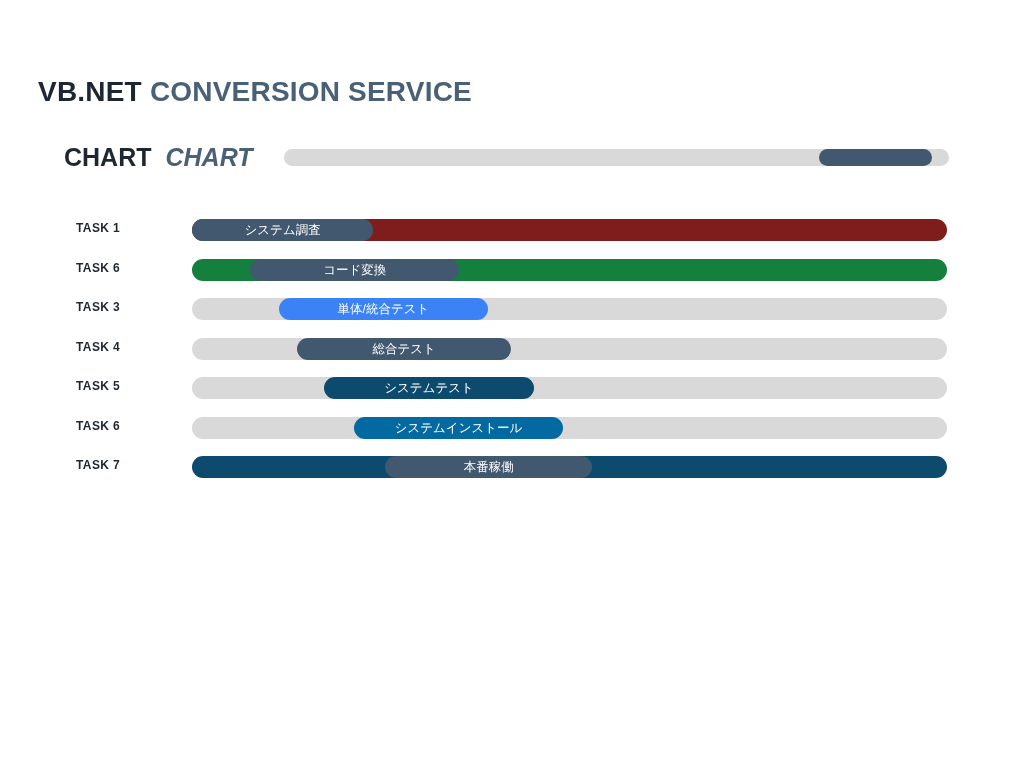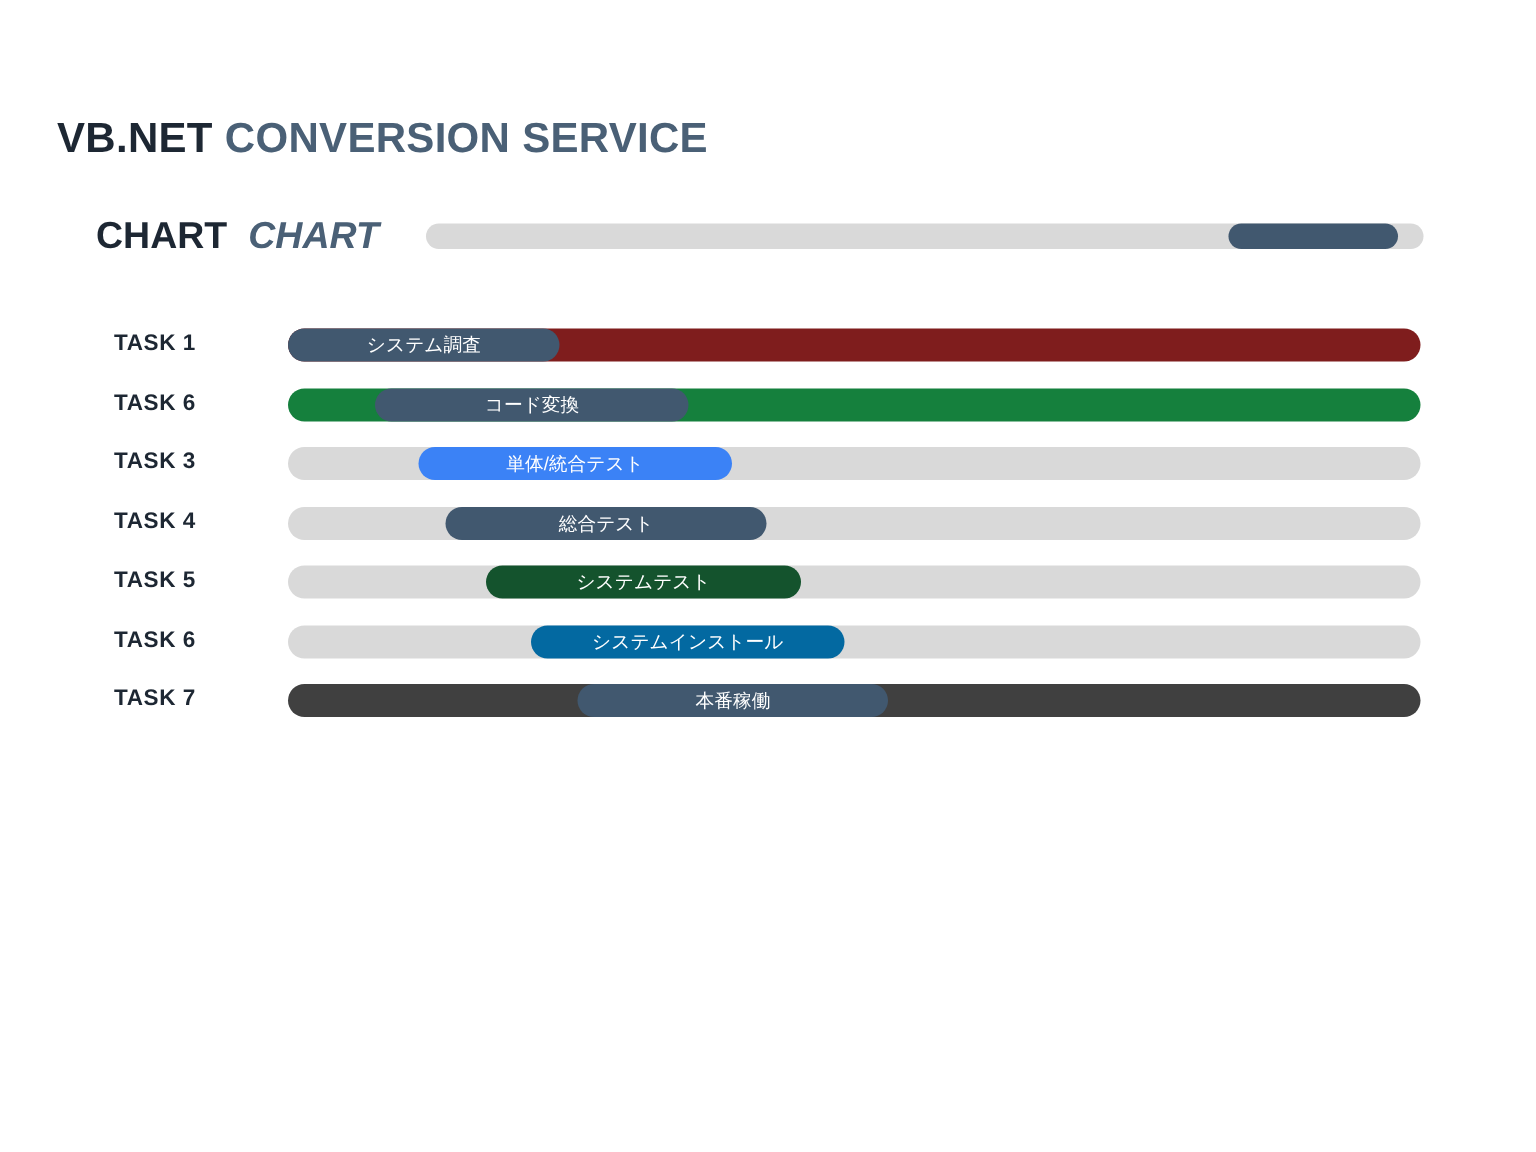--- a/index.html
+++ b/index.html
@@ -88,21 +88,21 @@
   .row {
     position: relative;
     height: 39.5px;
   }
   .row-label {
     position: absolute;
     left: 76px;
     top: 0;
     width: 100px;
     line-height: 33px;
-    font-size: 15px;
+    font-size: 12px;
     font-weight: bold;
     color: #1d2733;
     letter-spacing: 0.4px;
   }
   .track {
     position: absolute;
     left: 192px;
     top: 7px;
     width: 755px;
     height: 22px;
@@ -162,30 +162,30 @@
       </div>
       <div class="row">
         <div class="row-label">TASK 4</div>
         <div class="track" style="background: rgb(217, 217, 217);">
           <div class="bar" style="left: 13.9%; width: 28.4%; background: rgb(65, 88, 111);">総合テスト</div>
         </div>
       </div>
       <div class="row">
         <div class="row-label">TASK 5</div>
         <div class="track" style="background: rgb(217, 217, 217);">
-          <div class="bar" style="left: 17.5%; width: 27.8%; background: #14532d; text-align: center;">システムテスト</div>
+          <div class="bar" style="left: 17.5%; width: 27.8%; background: #0c4a6e; text-align: center;">システムテスト</div>
         </div>
       </div>
       <div class="row">
         <div class="row-label">TASK 6</div>
         <div class="track" style="background: rgb(217, 217, 217);">
           <div class="bar" style="left: 21.5%; width: 27.6%; background: #0369a1;">システムインストール</div>
         </div>
       </div>
       <div class="row">
         <div class="row-label">TASK 7</div>
-        <div class="track" style="background: #404040;">
+        <div class="track" style="background: #0c4a6e;">
           <div class="bar" style="left: 25.6%; width: 27.4%; background: rgb(65, 88, 111);">本番稼働</div>
         </div>
       </div>
     </div>
 
 </div>
 
 </body></html>

